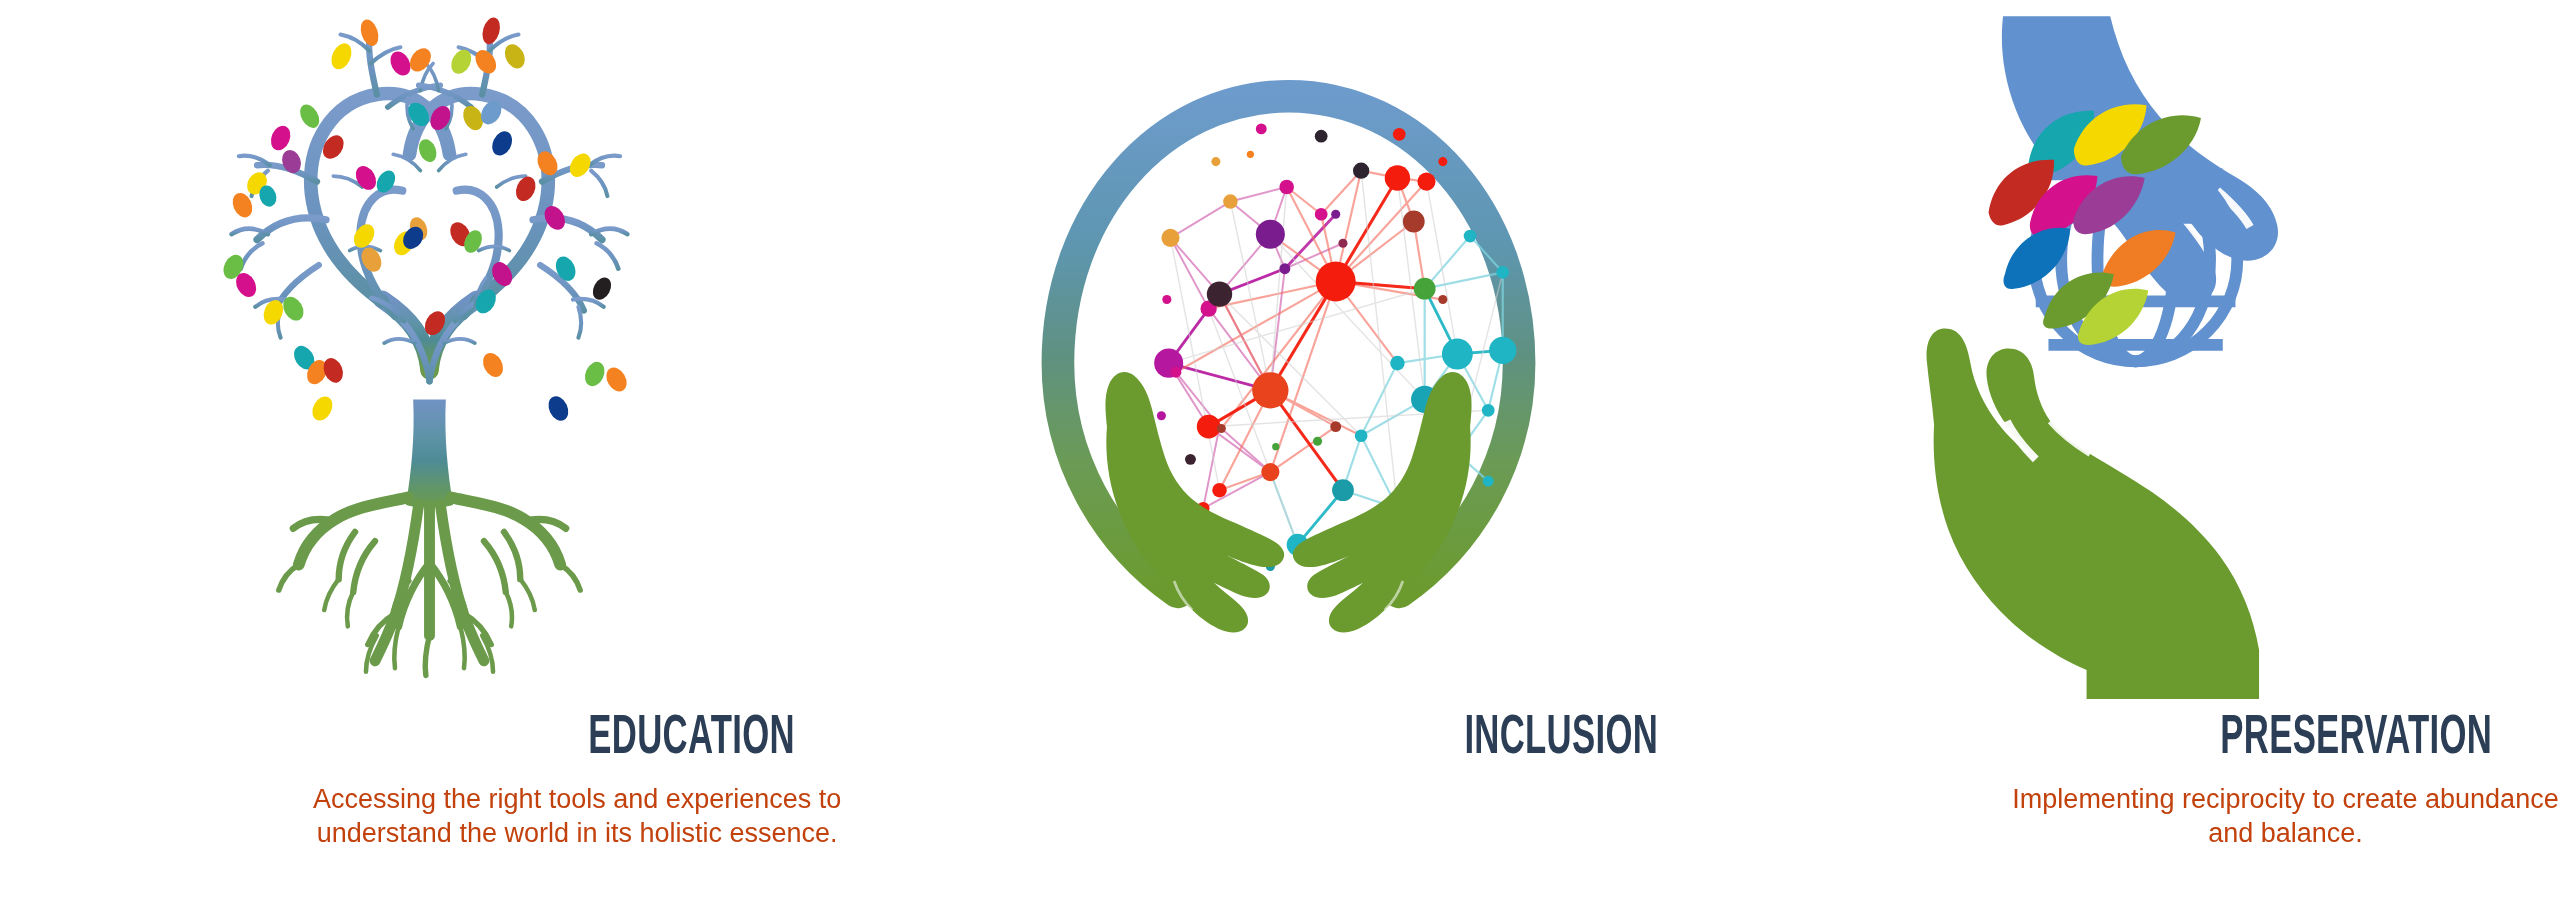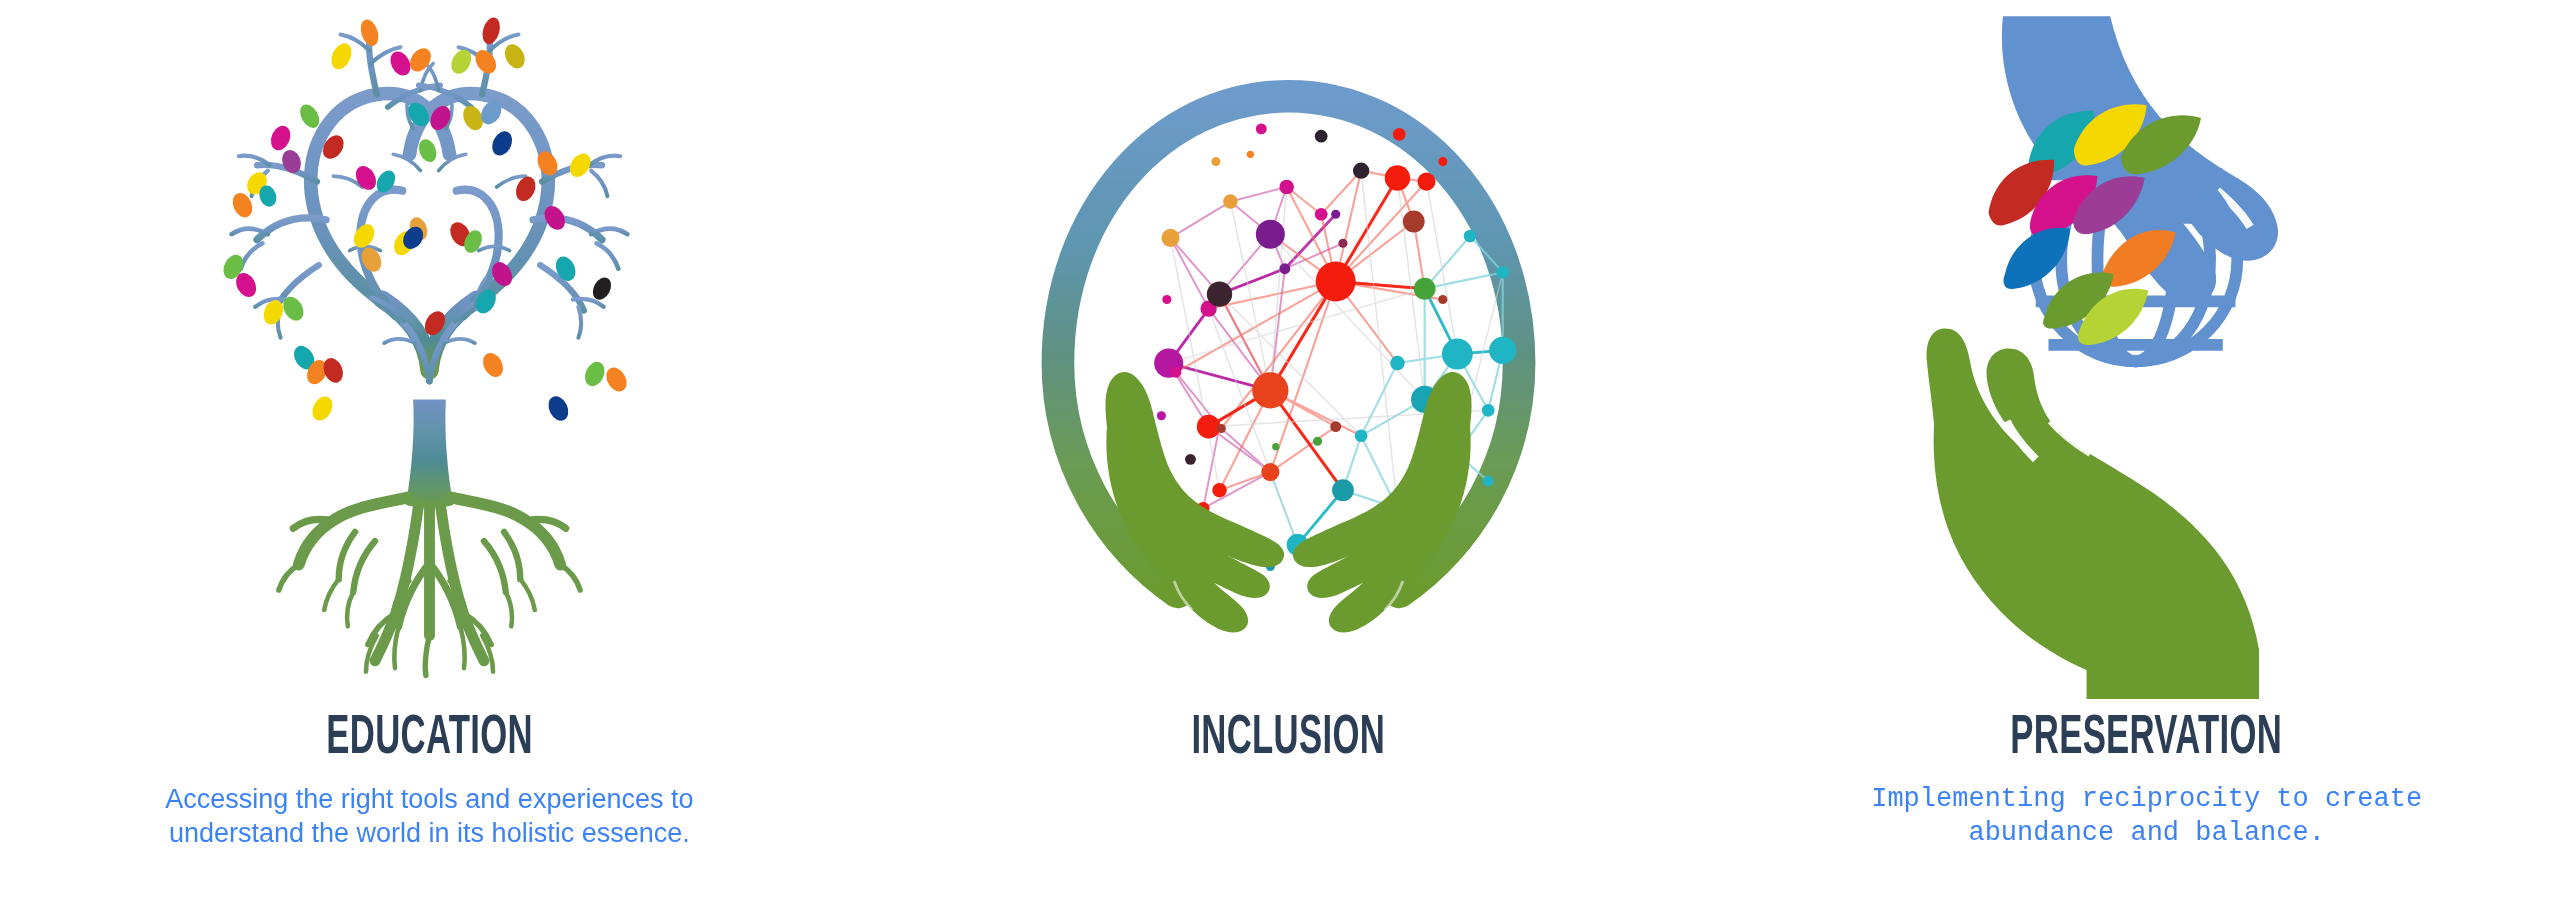--- a/index.html
+++ b/index.html
@@ -18,21 +18,21 @@
     flex-direction: row;
     align-items: flex-start;
     background: #ffffff;
   }
   .col {
     width: 859px;
     height: 910px;
     position: relative;
     display: flex;
     flex-direction: column;
-    align-items: center;
+    align-items: flex-end;
   }
   .art {
     width: 100%;
     height: 699px;
     display: flex;
     align-items: flex-start;
     justify-content: center;
     position: relative;
   }
   .art svg { display: block; }
@@ -43,31 +43,31 @@
     font-size: 56px;
     line-height: 56px;
     letter-spacing: 0.5px;
     transform: scaleX(0.62);
     transform-origin: center center;
     white-space: nowrap;
     text-align: center;
     margin-top: 7.3px;
   }
   .desc {
-    color: #3b82f6;
+    color: #c2410c;
     font-size: 27px;
     line-height: 34px;
     text-align: center;
     max-width: 581px;
     margin-top: 20px;
     font-weight: 400;
   }
   .col-1 .desc { max-width: 563px; }
   .col-2 .desc { max-width: 563px; }
-  .col-3 .desc { max-width: 581px; font-family: Liberation Mono, monospace; }
+  .col-3 .desc { max-width: 581px; }
 </style>
 </head>
 <body>
 
 <div class="board">
 
   <div class="col col-1">
     <div class="art">
       <svg width="563" height="699" viewBox="0 0 620 770">
         <defs>

